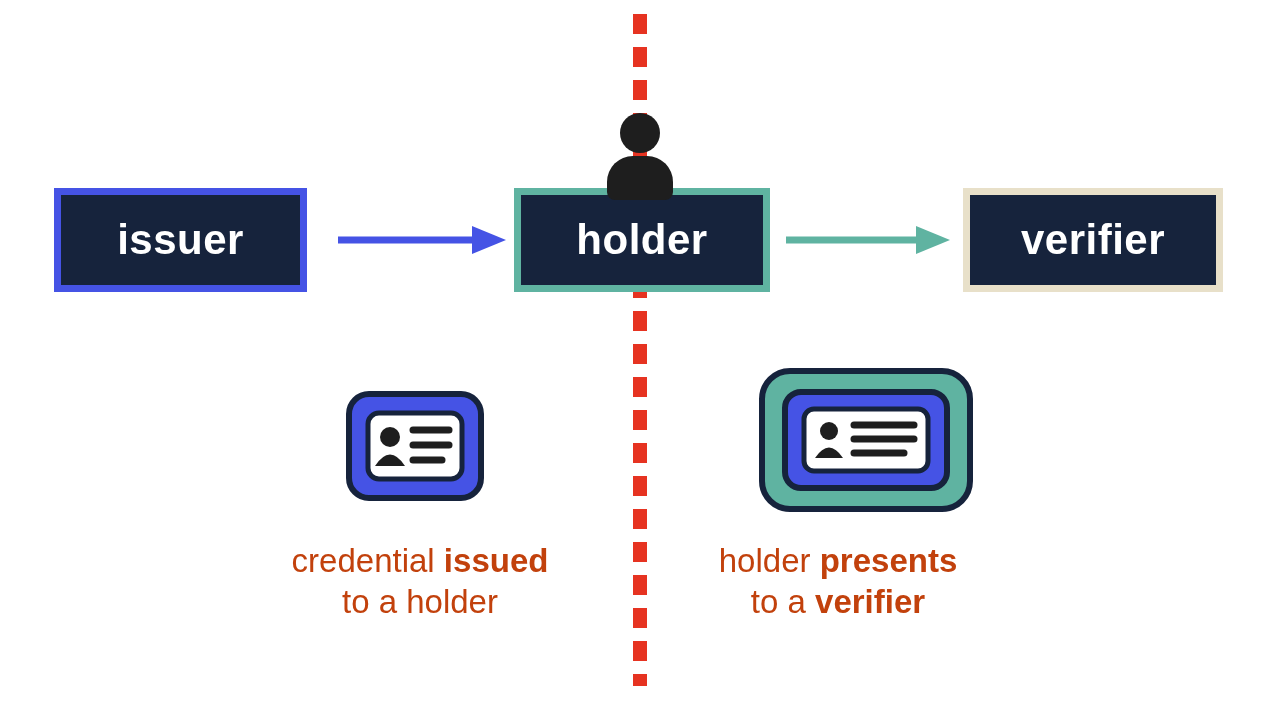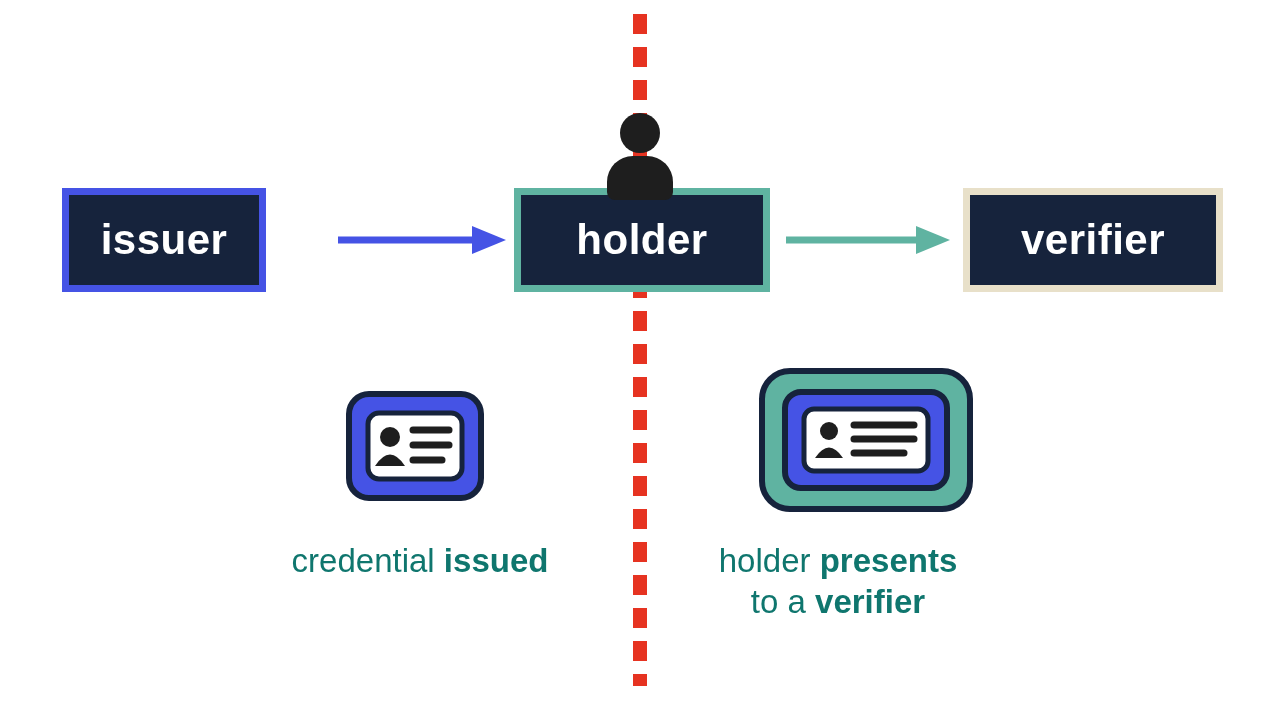--- a/index.html
+++ b/index.html
@@ -21,42 +21,42 @@
   .person{position:absolute;left:607px;top:113px;width:66px;z-index:3;}
   .person .head{width:40px;height:40px;border-radius:50%;background:var(--ink);margin:0 auto;}
   .person .torso{width:66px;height:44px;border-radius:26px 26px 8px 8px;background:var(--ink);margin-top:3px;}
 
   
   .node{
     position:absolute;top:188px;height:104px;z-index:2;
     background:var(--navy);color:#fff;font-weight:700;font-size:42px;
     display:flex;align-items:center;justify-content:center;letter-spacing:.5px;
   }
-  .node-issuer{left:62px;width:204px;border:7px solid var(--blue);}
+  .node-issuer{left:54px;width:253px;border:7px solid var(--blue);}
   .node-holder{left:514px;width:256px;border:7px solid var(--teal);}
   .node-verifier{left:963px;width:260px;border:7px solid var(--cream);}
 
   
   .arrow{position:absolute;top:220px;height:40px;z-index:2;}
   .arrow-issue{left:338px;width:168px;}
   .arrow-present{left:786px;width:164px;}
   .stroke-blue{stroke:var(--blue);} .fill-blue{fill:var(--blue);}
   .stroke-teal{stroke:var(--teal);} .fill-teal{fill:var(--teal);}
   .stroke-navy{stroke:var(--navy);}
   .fill-ink{fill:var(--ink);} .fill-white{fill:var(--white);}
 
   
   .card{position:absolute;z-index:2;}
   .card-left{left:345px;top:390px;width:140px;height:112px;}
   .card-right{left:758px;top:367px;width:216px;height:146px;}
 
   
   .caption{
     position:absolute;top:540px;width:380px;z-index:2;
-    text-align:center;color:#0f766e;font-size:33px;line-height:41px;font-weight:400;
+    text-align:center;color:#c2410c;font-size:33px;line-height:41px;font-weight:400;
   }
   .caption b{font-weight:700;}
   .caption-left{left:230px;}
   .caption-right{left:648px;}
 </style>
 </head>
 <body>
 
 <div class="canvas">
 
@@ -103,21 +103,21 @@
     <rect x="46" y="42" width="124" height="62" rx="10" class="fill-white stroke-navy" stroke-width="5"></rect>
     <circle cx="71" cy="64" r="9" class="fill-ink"></circle>
     <path d="M57 91 q14 -21 28 0 z" class="fill-ink"></path>
     <line x1="96" y1="58" x2="156" y2="58" stroke-width="7" stroke-linecap="round" style="stroke:var(--ink)"></line>
     <line x1="96" y1="72" x2="156" y2="72" stroke-width="7" stroke-linecap="round" style="stroke:var(--ink)"></line>
     <line x1="96" y1="86" x2="146" y2="86" stroke-width="7" stroke-linecap="round" style="stroke:var(--ink)"></line>
   </svg>
 
   <div class="caption caption-left">
     <span>credential </span><b>issued</b><br>
-    <b></b>
+    <span>to a holder</span><b></b>
   </div>
 
   <div class="caption caption-right">
     <span>holder </span><b>presents</b><br>
     <span>to a </span><b>verifier</b>
   </div>
 
 </div>
 
 </body></html>

